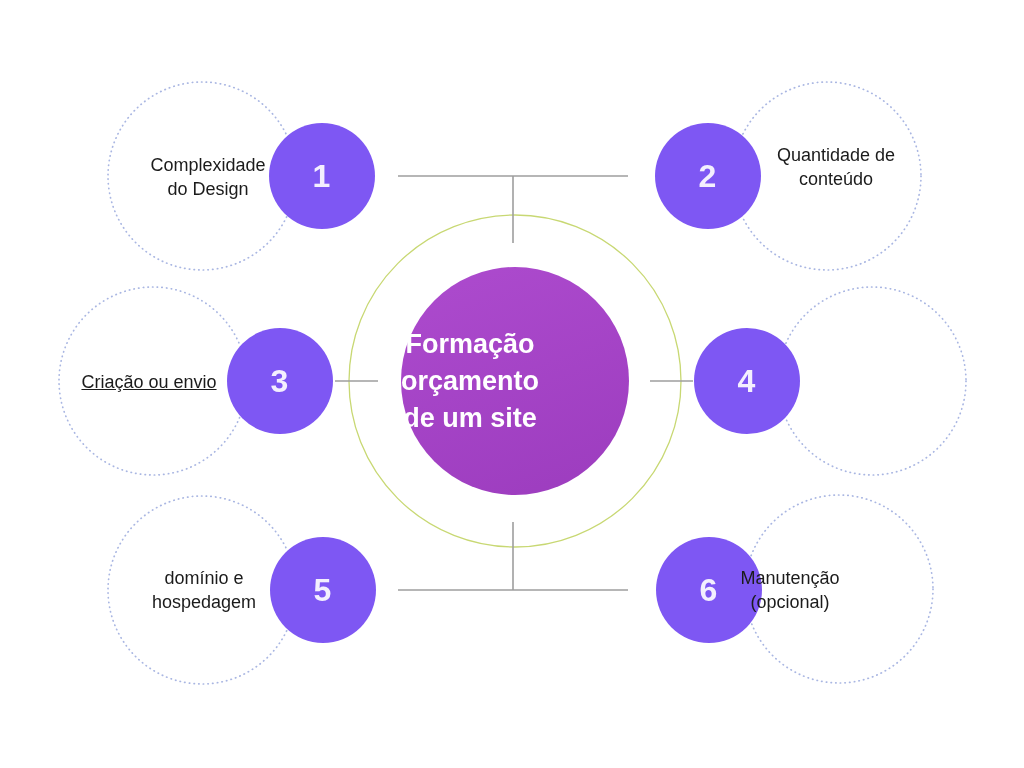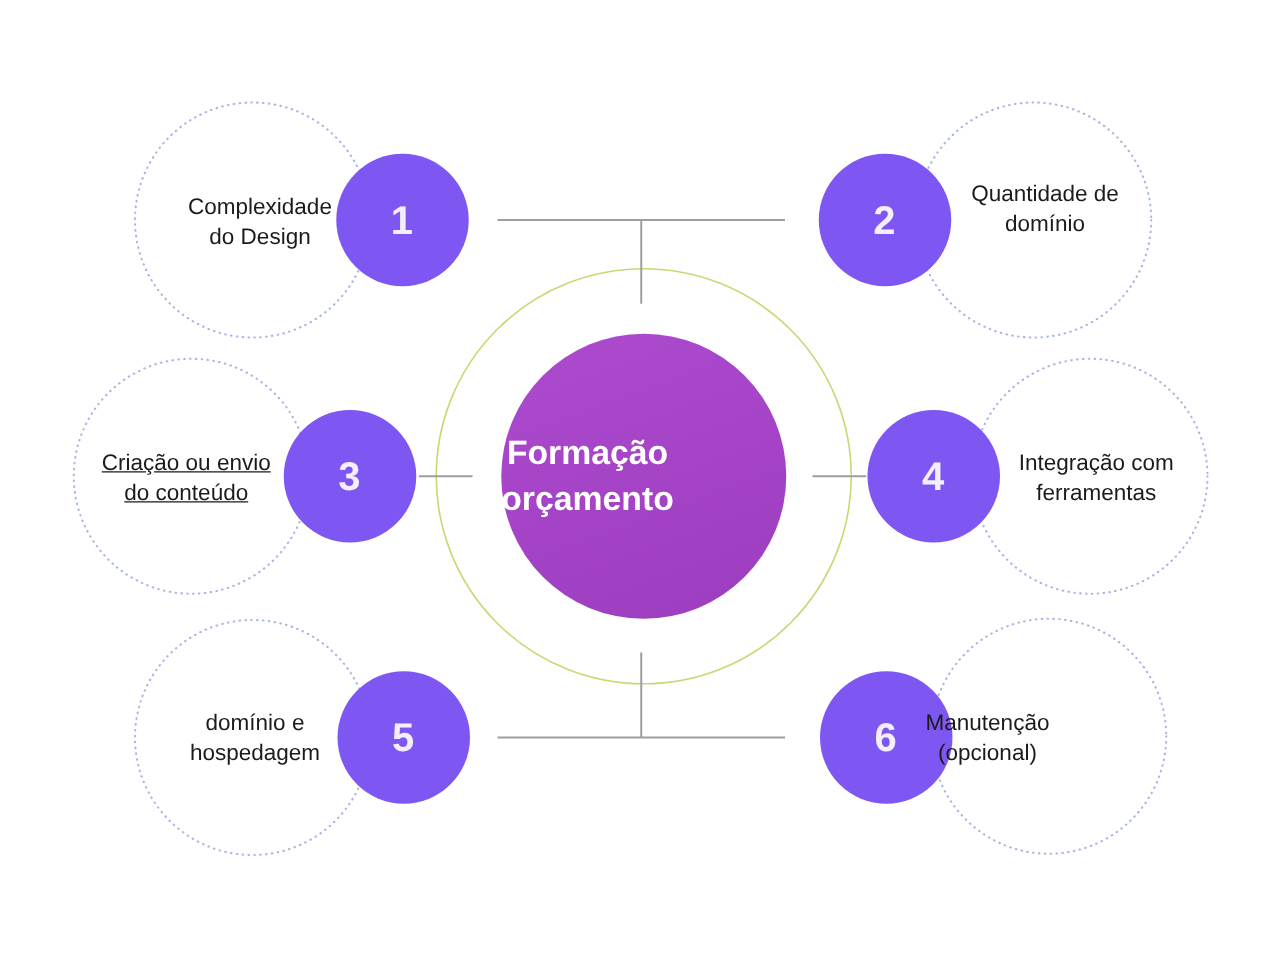--- a/index.html
+++ b/index.html
@@ -119,20 +119,21 @@
     <line class="wire" x1="398" y1="590" x2="628" y2="590"></line>
     <line class="wire" x1="513" y1="522" x2="513" y2="590"></line>
     <line class="wire" x1="335" y1="381" x2="378" y2="381"></line>
     <line class="wire" x1="650" y1="381" x2="693" y2="381"></line>
   </svg>
 
   <div class="center-circle">
     <div class="center-title">
       <span>Formação</span>
       <span>orçamento</span>
+      <span>de um site</span>
     </div>
   </div>
 
   <div class="bubble bubble-1">
     <span class="num">1</span>
   </div>
   <div class="bubble bubble-2">
     <span class="num">2</span>
   </div>
   <div class="bubble bubble-3">
@@ -147,29 +148,24 @@
   <div class="bubble bubble-6">
     <span class="num">6</span>
   </div>
 
   <div class="label label-1">
     <span>Complexidade</span>
     <span>do Design</span>
   </div>
   <div class="label label-2">
     <span>Quantidade de</span>
-    <span>domínio</span>
+    <span>conteúdo</span>
   </div>
   <div class="label label-3">
     <span>Criação ou envio</span>
-    <span>do conteúdo</span>
-  </div>
-  <div class="label label-4">
-    <span>Integração com</span>
-    <span>ferramentas</span>
   </div>
   <div class="label label-5">
     <span>domínio e</span>
     <span>hospedagem</span>
   </div>
   <div class="label label-6">
     <span>Manutenção</span>
     <span>(opcional)</span>
   </div>
 

